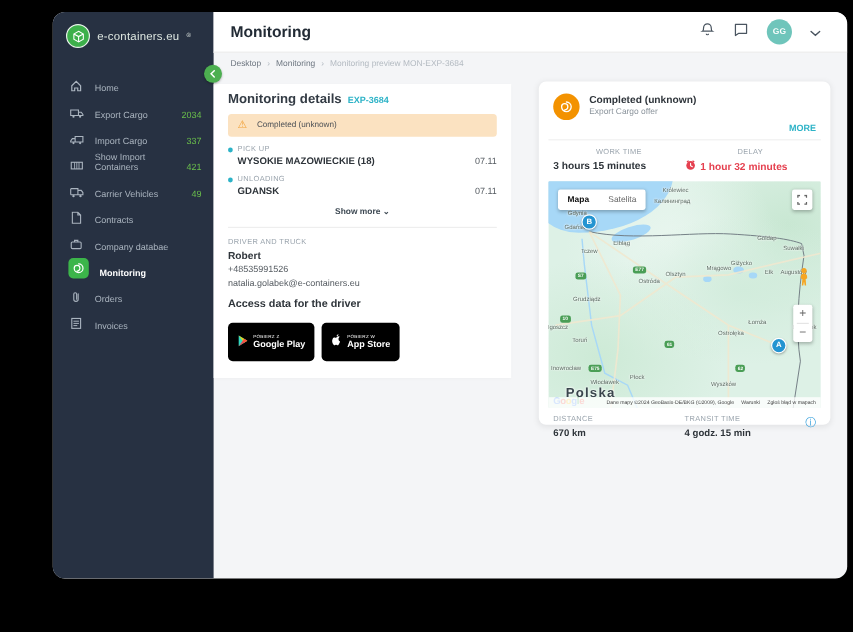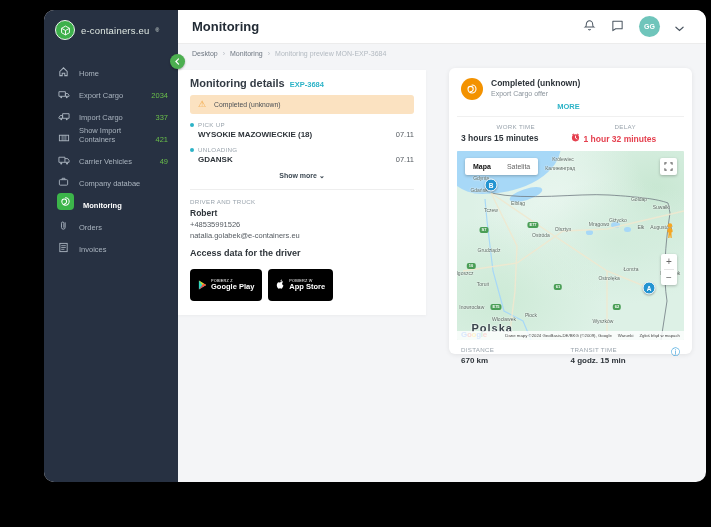--- a/index.html
+++ b/index.html
@@ -61,21 +61,21 @@
   .sb-top { font-size:3.8px; color:#fff; text-transform:uppercase; letter-spacing:.2px; }
   .sb-bottom { font-size:7.5px; color:#fff; font-weight:bold; }
 
   
   .card { position:absolute; left:271px; top:6px; width:243px; height:286px; background:#fff; border-radius:6px; box-shadow:0 1px 5px rgba(0,0,0,.08); padding:10px 8px 0 8px; }
   .card-head { display:flex; gap:8px; padding:0 4px; }
   .status-circle { width:22px; height:22px; border-radius:50%; background:#f39200; display:flex; align-items:center; justify-content:center; flex:none; }
   .ch-text { display:flex; flex-direction:column; }
   .ch-status { font-size:8.5px; font-weight:bold; color:#2e343a; }
   .ch-offer { font-size:7px; color:#8a939b; margin-top:2px; }
-  .more-link { text-align:center; font-size:7.5px; font-weight:bold; color:#2db3c7; padding-right:4px; margin-top:2px; cursor:pointer; }
+  .more-link { text-align:right; font-size:7.5px; font-weight:bold; color:#2db3c7; padding-right:4px; margin-top:2px; cursor:pointer; }
   .card-div { border:none; border-top:1px solid #f0f0f0; margin:5px 0 6px 0; }
   .metrics { display:flex; padding:0 4px; }
   .metric { width:50%;text-align:center; }
   .metric-label { font-size:6.2px; color:#9aa4ad; letter-spacing:.3px; }
   .metric-value { font-size:8.5px; font-weight:bold; color:#2e343a; margin-top:3px; display:flex; align-items:center; gap:4px; }
   .metric-value.delay { color:#e5404f; }
 
   
   .map { position:relative; margin-top:7px; width:227px; height:189px; overflow:hidden; border-radius:1px;
     background:
@@ -170,20 +170,28 @@
         <div class="nav-item">
           <span class="ni-icon">
               <svg width="12" height="12" viewBox="0 0 13 13">
                 <path d="M1 3.5 h6.5 v5.5 M1 9 V3.5 M7.5 5 h3 l1.5 2 v2 h-11" fill="none" stroke="#aab4bf" stroke-width="1"></path>
                 <circle cx="3.5" cy="10.2" r="1.1" fill="#aab4bf"></circle>
                 <circle cx="9.8" cy="10.2" r="1.1" fill="#aab4bf"></circle>
               </svg>
             </span>
           <span>Carrier Vehicles</span>
           <span class="count">49</span>
+        </div>
+        <div class="nav-item">
+          <span class="ni-icon">
+              <svg width="11" height="11" viewBox="0 0 12 12">
+                <path d="M2.5 1 h5 L10 3.5 V11 H2.5 Z M7.5 1 v2.5 H10" fill="none" stroke="#aab4bf" stroke-width="1"></path>
+              </svg>
+            </span>
+          <span>Contracts</span>
         </div>
         <div class="nav-item">
           <span class="ni-icon">
               <svg width="11" height="11" viewBox="0 0 12 12">
                 <rect x="1.5" y="4" width="9" height="6" rx="1" fill="none" stroke="#aab4bf" stroke-width="1"></rect>
                 <path d="M4.5 4 V2.5 h3 V4" fill="none" stroke="#aab4bf" stroke-width="1"></path>
               </svg>
             </span>
           <span>Company databae</span>
         </div>

